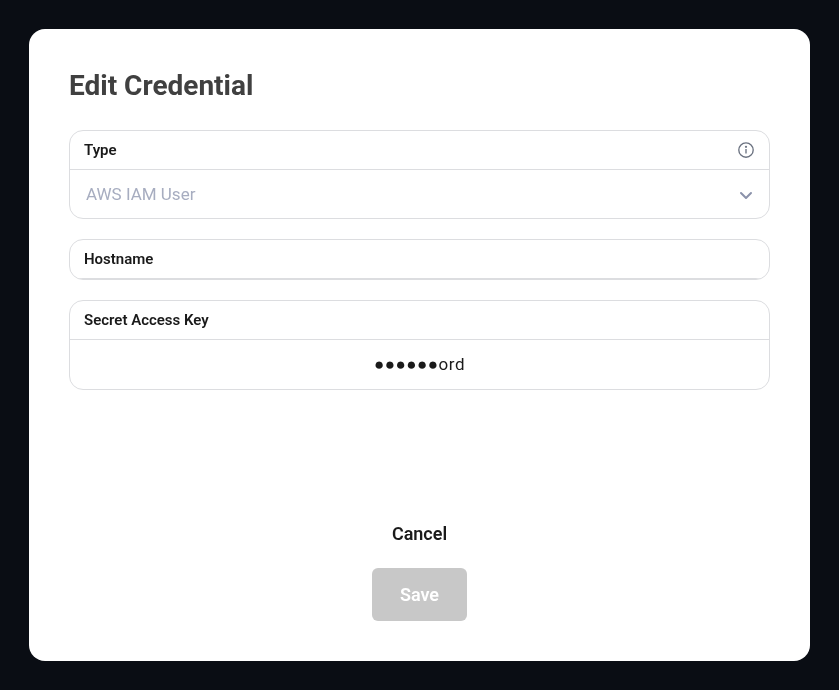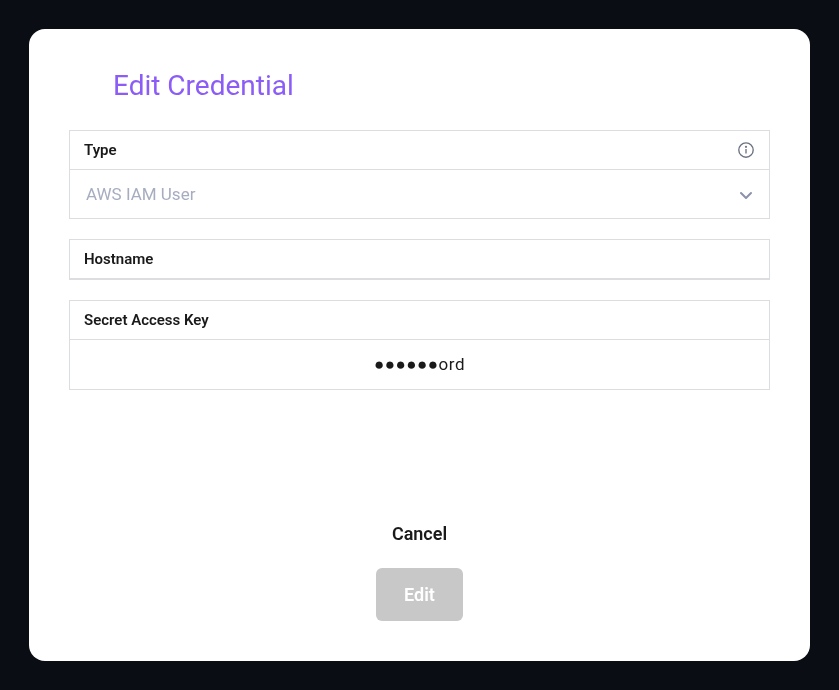--- a/index.html
+++ b/index.html
@@ -18,31 +18,30 @@
       background: #ffffff;
       border-radius: 16px;
       width: 100%;
       height: 100%;
       padding: 40px;
       display: flex;
       flex-direction: column;
     }
     .modal-title {
       font-size: 28px;
-      font-weight: 400;
-      color: #8b5cf6;
+      font-weight: 700;
+      color: #404040;
       margin-bottom: 28px;
-      margin-left: 44px;
     }
     .field-group {
       margin-bottom: 20px;
     }
     .field-box {
       border: 1px solid #dcdde0;
-      border-radius: 0;
+      border-radius: 14px;
       overflow: hidden;
     }
     .field-label-row {
       padding: 10px 14px;
       font-size: 15px;
       font-weight: 600;
       color: #1a1a1a;
       border-bottom: 1px solid #dcdde0;
       display: flex;
       align-items: center;
@@ -176,15 +175,15 @@
         <span>Secret Access Key</span>
       </div>
       <div class="field-input-row">
         <div class="secret-display">●●●●●●ord</div>
       </div>
     </div>
   </div>
 
   <div class="actions">
     <button class="cancel-btn">Cancel</button>
-    <button class="save-btn">Edit</button>
+    <button class="save-btn">Save</button>
   </div>
 </div>
 
 </body></html>

